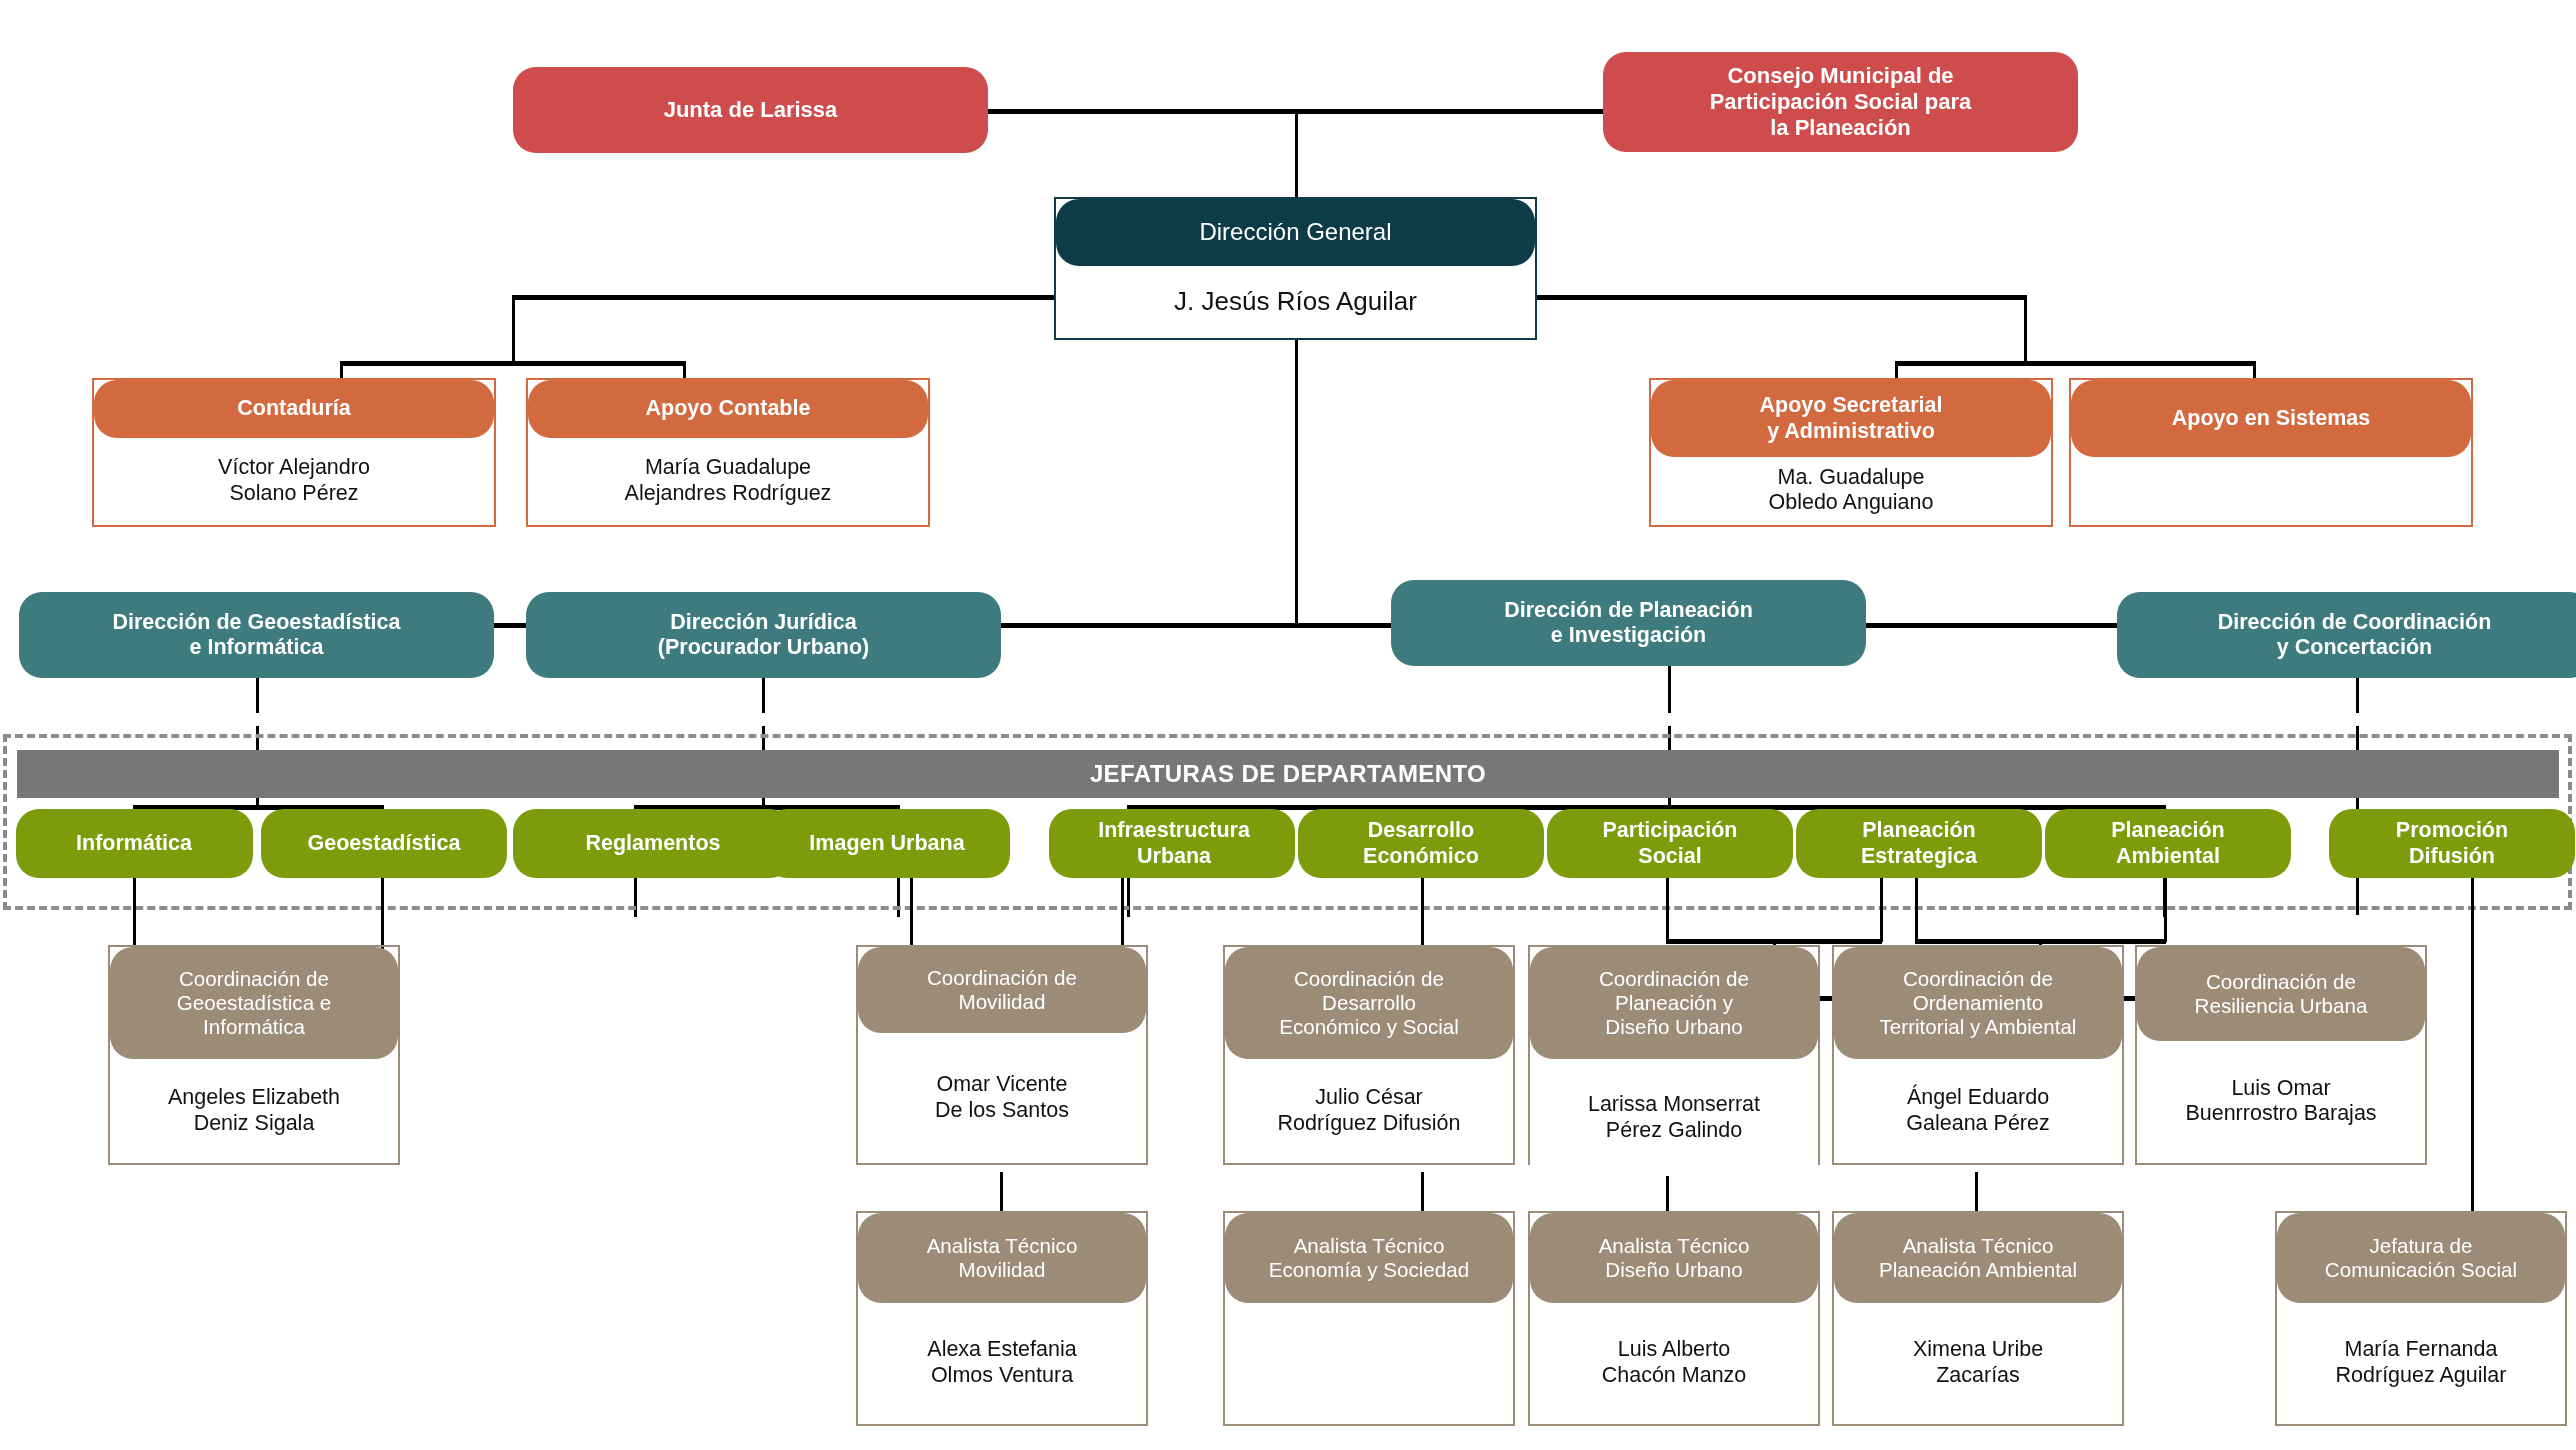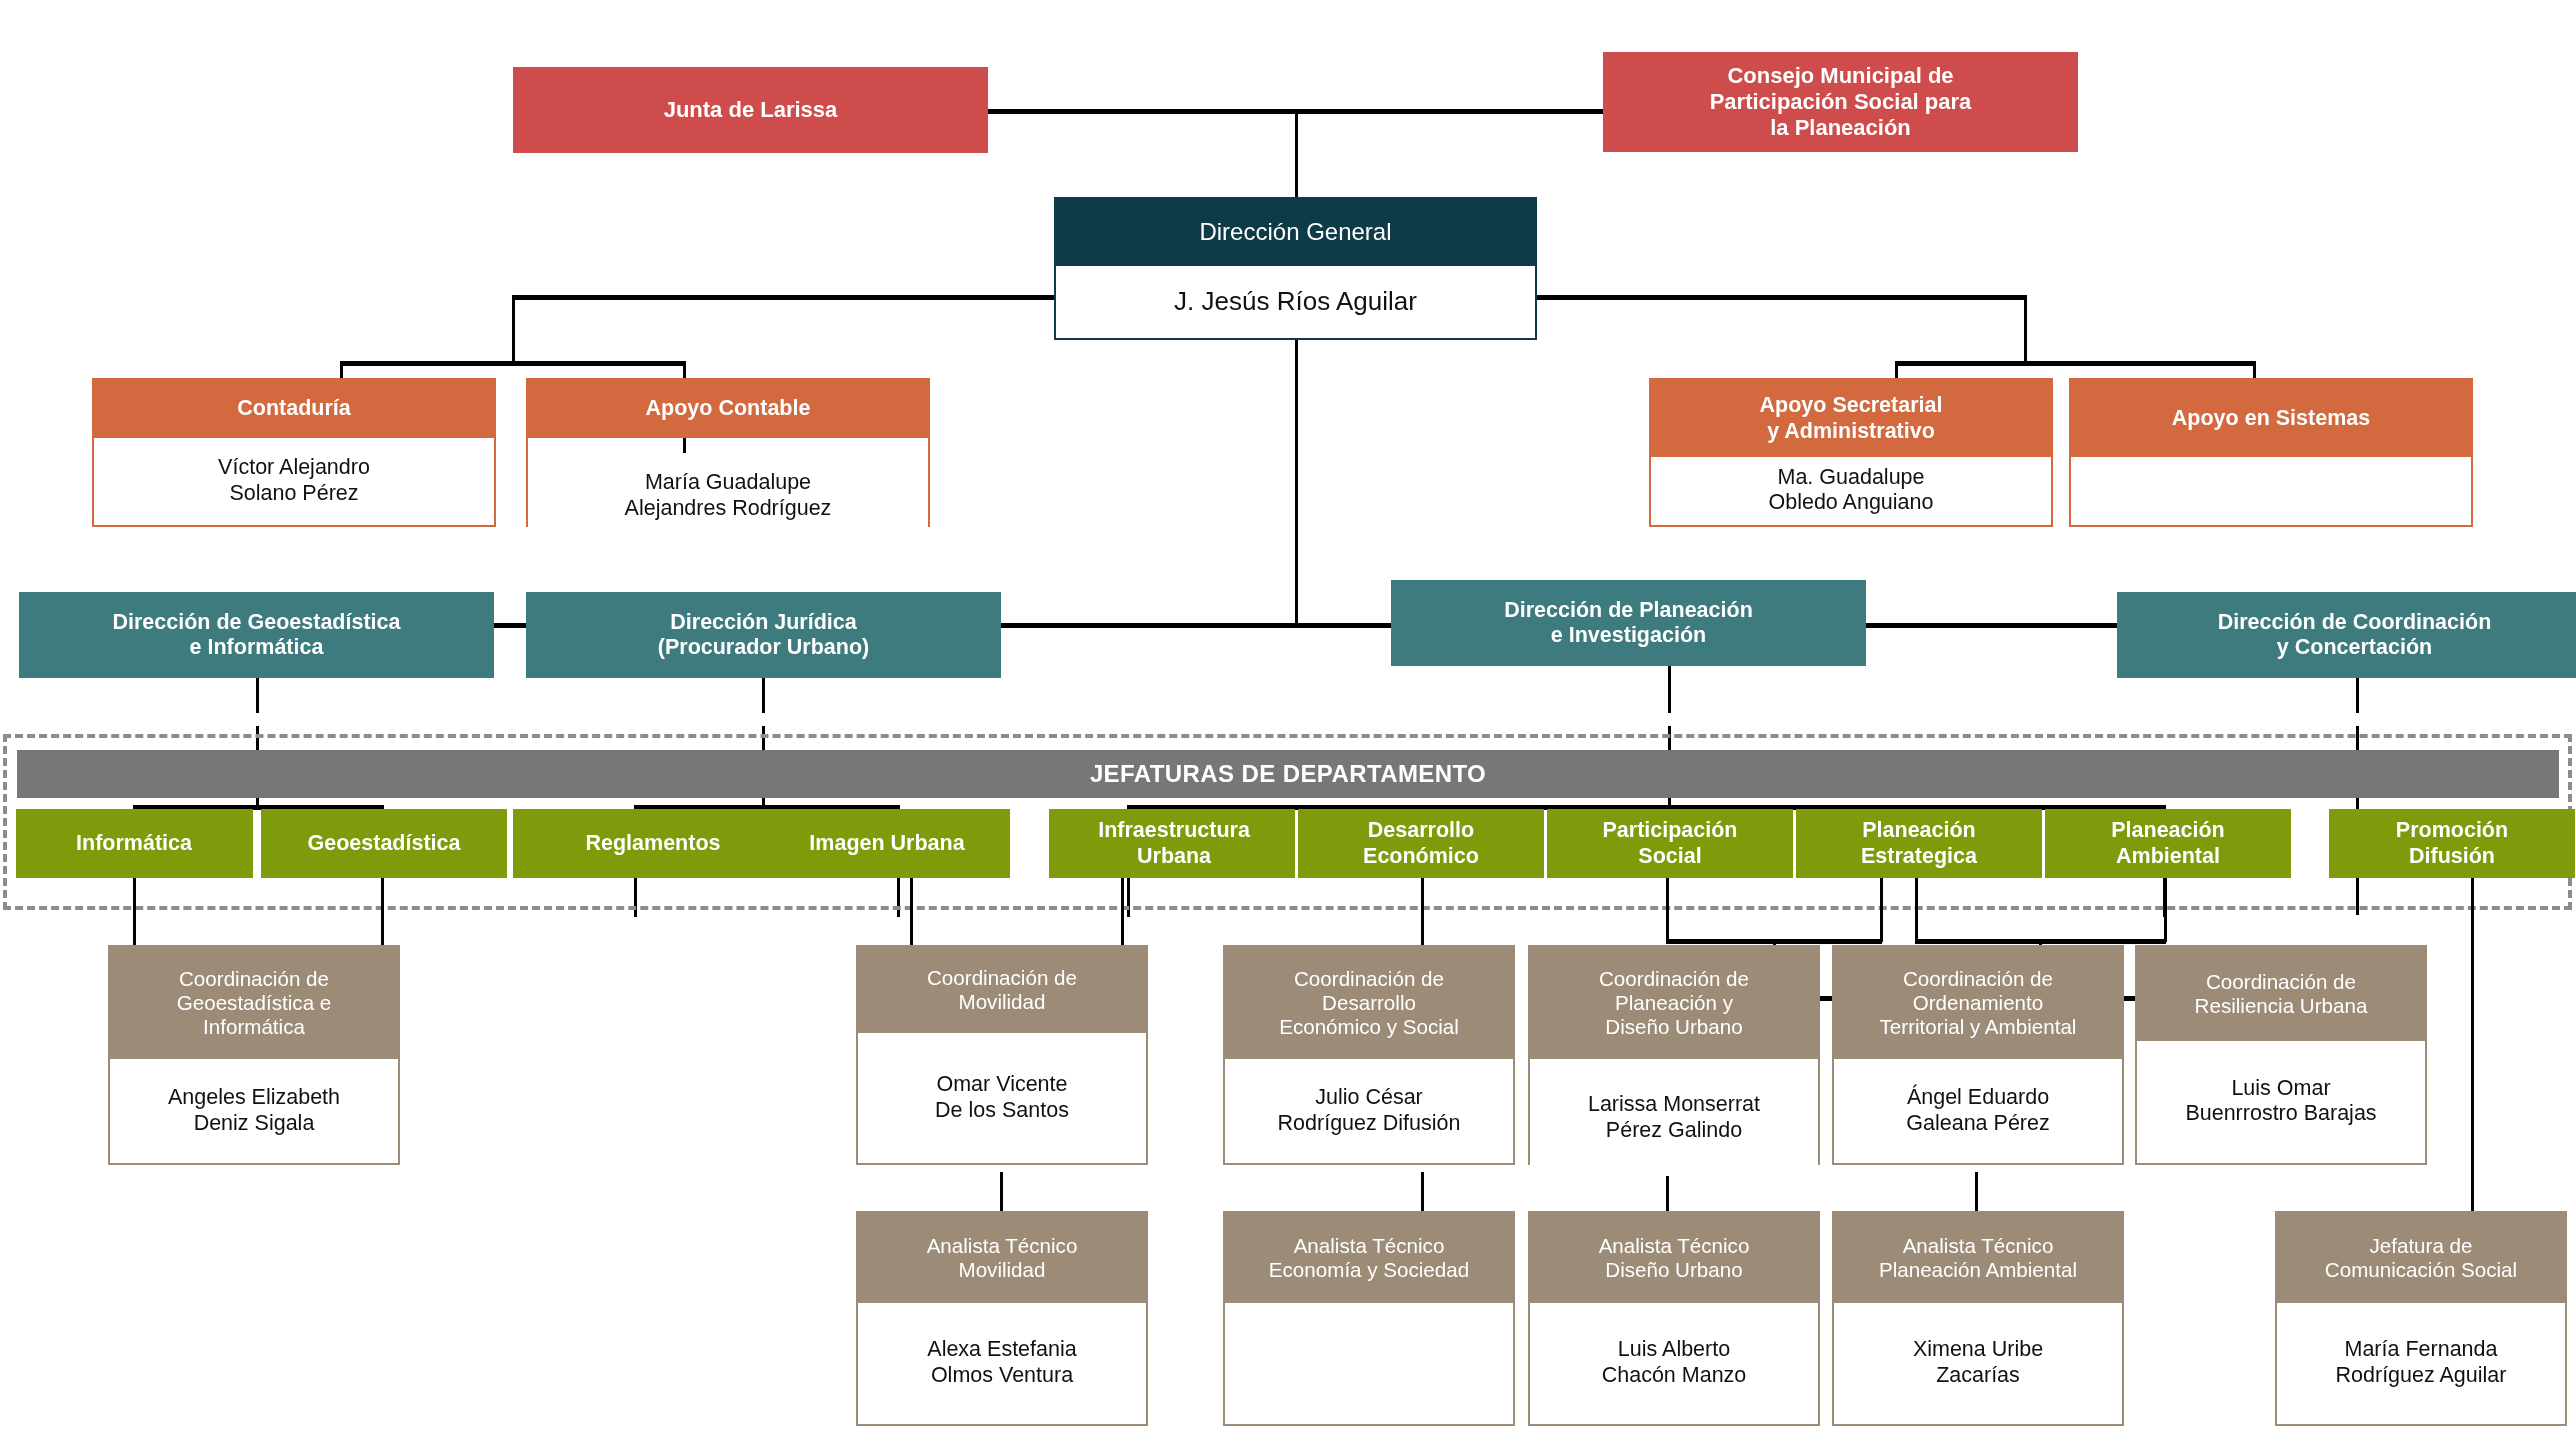--- a/index.html
+++ b/index.html
@@ -14,20 +14,21 @@
   
   .node { position: absolute; }
   .node .title {
     color: #ffffff;
     text-align: center;
     font-weight: bold;
     line-height: 1.18;
     display: flex; align-items: center; justify-content: center;
     padding: 3.4px 6.9px;
     white-space: pre-line;
+    border-radius: 23px;
   }
   .node .person {
     background: #ffffff;
     color: #111111;
     text-align: center;
     line-height: 1.18;
     display: flex; align-items: center; justify-content: center;
     white-space: pre-line;
     padding: 1.7px 5.2px;
   }
@@ -173,21 +174,21 @@
   </div>
 
   <div class="node orange" style="left:92px; top:378px; width:404px; height:149px;">
     <div class="title" style="height:58px;">Contaduría</div>
     <div class="person" style="height:85px;">Víctor Alejandro
 Solano Pérez</div>
   </div>
 
   <div class="node orange" style="left:526px; top:378px; width:404px; height:149px;">
     <div class="title" style="height:58px;">Apoyo Contable</div>
-    <div class="person" style="height:85px;margin-top:15px;">María Guadalupe
+    <div class="person" style="height:85px;">María Guadalupe
 Alejandres Rodríguez</div>
   </div>
 
   <div class="node orange" style="left:1649px; top:378px; width:404px; height:149px;">
     <div class="title" style="height:77px;">Apoyo Secretarial
 y Administrativo</div>
     <div class="person" style="height:66px;">Ma. Guadalupe
 Obledo Anguiano</div>
   </div>
 

